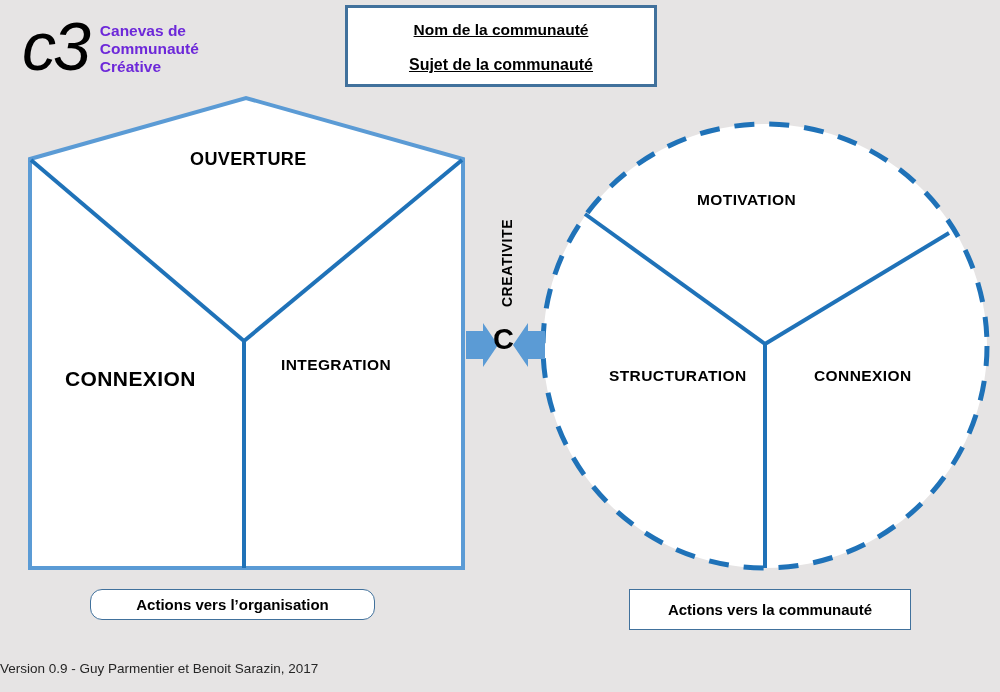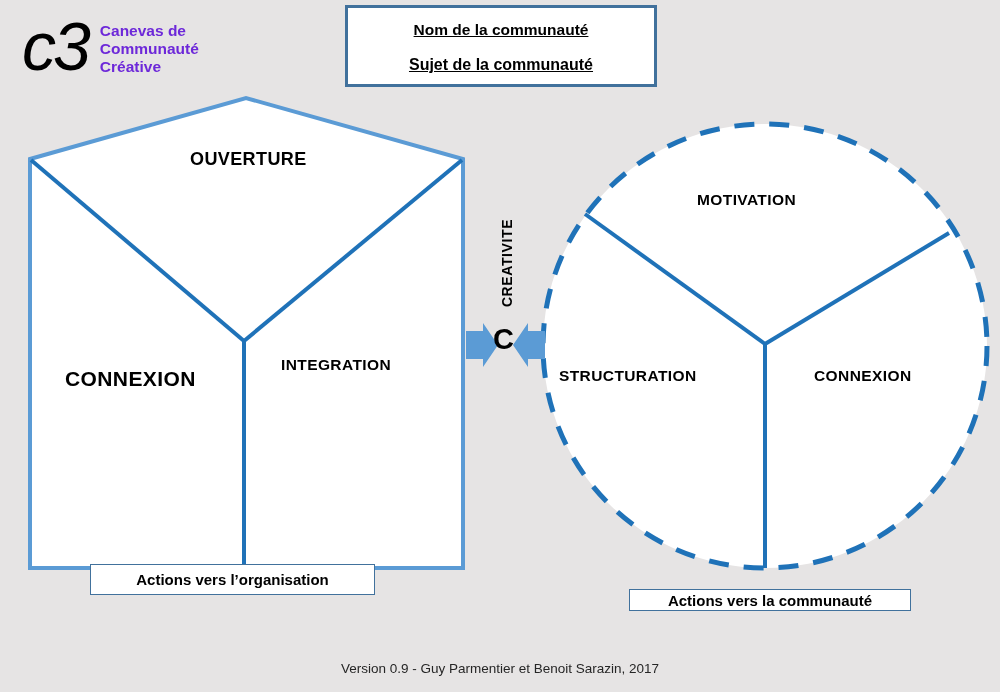--- a/index.html
+++ b/index.html
@@ -80,21 +80,21 @@
     position: absolute;
     font-weight: bold;
     color: #000000;
     white-space: nowrap;
     letter-spacing: 0.4px;
   }
   .lbl-ouverture   { left: 190px; top: 149px; font-size: 18px; }
   .lbl-connexion   { left: 65px;  top: 367px; font-size: 21px; }
   .lbl-integration { left: 281px; top: 356px; font-size: 15.5px; }
   .lbl-motivation    { left: 697px; top: 147px; font-size: 15.5px; margin-top: 44px; }
-  .lbl-structuration { left: 559px; top: 367px; font-size: 15.5px; }
+  .lbl-structuration { left: 609px; top: 367px; font-size: 15.5px; }
   .lbl-animation     { left: 814px; top: 367px; font-size: 15.5px; }
 
   
   .creativite-label {
     position: absolute;
     left: 461px;
     top: 255px;
     width: 92px;
     text-align: center;
     transform: rotate(-90deg);
@@ -122,30 +122,29 @@
     border: 1.5px solid #41719c;
     box-sizing: border-box;
     font-size: 15px;
     font-weight: bold;
     color: #000000;
     display: flex;
     align-items: center;
     justify-content: center;
     white-space: nowrap;
   }
-  .action-left  { left: 90px;  top: 564px; width: 285px; height: 31px; }
-  .action-right { left: 629px; top: 589px; width: 282px; height: 22px; }
+  .action-left  { left: 90px;  top: 589px; width: 285px; height: 31px; border-radius: 12px; }
+  .action-right { left: 629px; top: 589px; width: 282px; height: 41px; }
 
   
   .footer {
     position: absolute;
     left: 0;
     top: 661px;
     width: 1000px;
-    text-align: center;
     font-size: 13.5px;
     color: #262626;
   }
 </style>
 </head>
 <body>
 
 <svg id="canvas" viewBox="0 0 1000 692">
 
   <polygon points="30,159 246,98 463,159 463,568 30,568" fill="#ffffff" stroke="#5b9bd5" stroke-width="4" stroke-linejoin="miter"></polygon>

